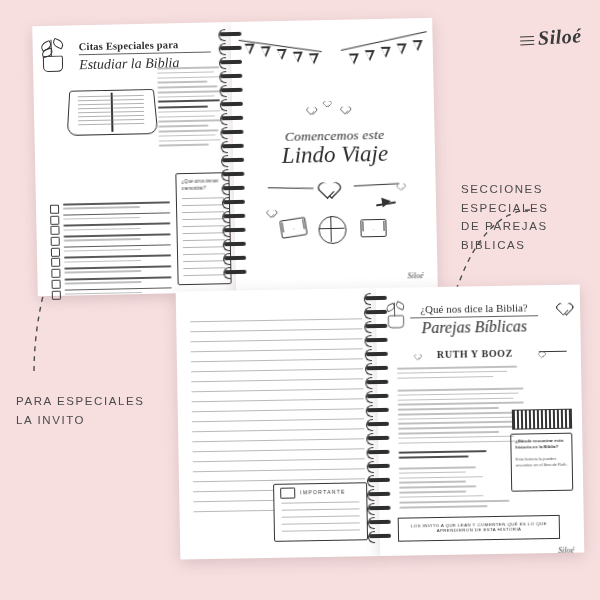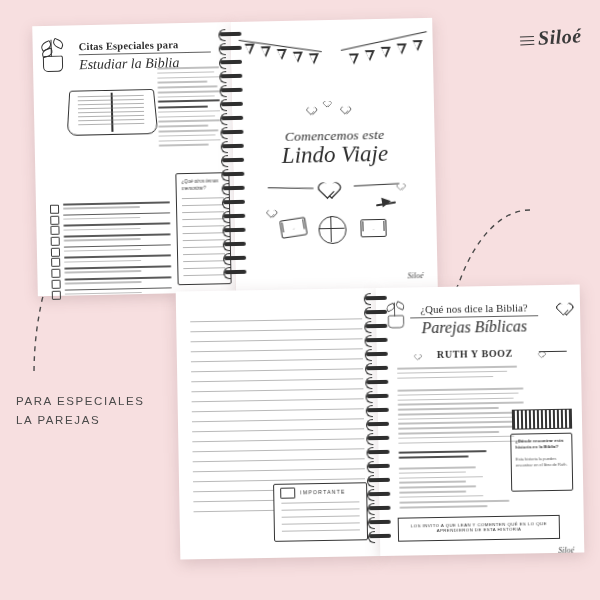--- a/index.html
+++ b/index.html
@@ -226,28 +226,34 @@
 </style>
 </head>
 <body>
 
 <div class="stage">
 
   <div class="brand">
     <span class="lines"><i></i><i></i><i></i></span><b>Siloé</b>
   </div>
 
+  <div class="ann ann-right">
+    <div>SECCIONES</div>
+    <div>ESPECIALES</div>
+    <div>DE PAREJAS</div>
+    <div>BIBLICAS</div>
+  </div>
   <svg class="leader" style="left:405px;top:170px;" width="130" height="160" viewBox="0 0 130 160">
     <path d="M125 40 C 95 40, 70 70, 55 110 C 48 128, 40 140, 30 148" fill="none" stroke="#4a4a4a" stroke-width="1.4" stroke-dasharray="5 5"></path>
     <circle cx="29" cy="149" r="2.6" fill="#4a4a4a"></circle>
   </svg>
 
   <div class="ann ann-left">
     <div>PARA ESPECIALES</div>
-    <div>LA PAREJAS</div>
+    <div>LA INVITO</div>
   </div>
   <svg class="leader" style="left:20px;top:180px;" width="140" height="215" viewBox="0 0 140 215">
     <path d="M118 8 C 70 25, 35 70, 22 120 C 16 148, 14 170, 14 195" fill="none" stroke="#4a4a4a" stroke-width="1.4" stroke-dasharray="5 5"></path>
     <circle cx="119" cy="8" r="2.6" fill="#4a4a4a"></circle>
   </svg>
 
   <div class="spread" id="spread-top">
 
     <div class="page" id="page-left-top">
 

